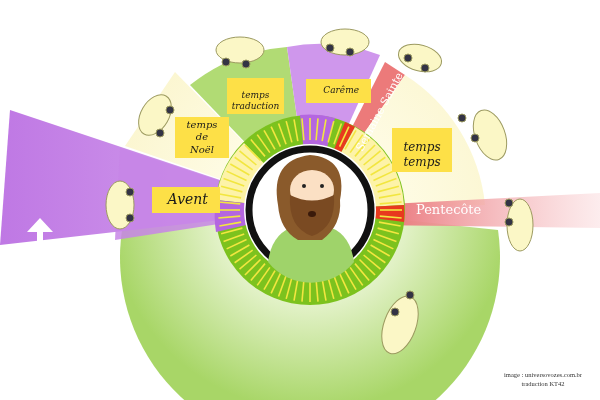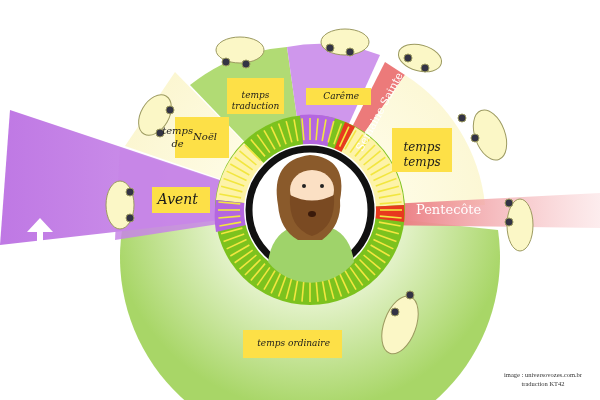--- a/index.html
+++ b/index.html
@@ -215,42 +215,41 @@
         </g>
       <g>
           <ellipse cx="400" cy="325" rx="16" ry="30" transform="rotate(20 400 325)"></ellipse>
           <circle cx="410" cy="295" r="4" fill="#334"></circle>
           <circle cx="395" cy="312" r="4" fill="#334"></circle>
         </g>
     </g>
   </svg>
 
   
-  <div class="label" style="left:152px;top:187px;width:58px;height:26px;font-size:14px;">Avent</div>
-
-  <div class="label" style="left:175px;top:117px;width:54px;height:41px;font-size:10px;">
+  <div class="label" style="left:152px;top:187px;width:68px;height:26px;font-size:14px;">Avent</div>
+
+  <div class="label" style="left:175px;top:117px;width:54px;height:41px;font-size:10px;flex-direction:column;">
     <span>temps de</span>
     <span>Noël</span>
   </div>
 
   <div class="label" style="left:227px;top:78px;width:57px;height:36px;font-size:9px;flex-direction:column;">
     <span>temps</span>
     <span>traduction</span>
   </div>
 
-  <div class="label" style="left:306px;top:88px;width:65px;height:17px;font-size:9px;">Carême</div>
+  <div class="label" style="left:306px;top:79px;width:65px;height:24px;font-size:9px;">Carême</div>
 
   <div style="position:absolute;left:335px;top:105px;width:90px;height:14px;font-size:11px;color:#ffffff;font-family:'DejaVu Serif',serif;transform:rotate(-62deg);transform-origin:center;text-align:center;line-height:14px;white-space:nowrap;">Semaine Sainte</div>
 
   <div class="label" style="left:392px;top:128px;width:60px;height:44px;font-size:12px;flex-direction:column;">
     <span>temps</span>
     <span>temps</span>
   </div>
 
   <div style="position:absolute;left:416px;top:202px;font-size:13px;color:#ffffff;font-family:'DejaVu Serif',serif;white-space:nowrap;">Pentecôte</div>
 
-  <div class="label" style="left:243px;top:330px;width:99px;height:28px;font-size:9px;">temps ordinaire</div>
 
   <div class="credit">
     <div>image : universovozes.com.br</div>
     <div>traduction KT42</div>
   </div>
 </div>
 
 </body></html>

